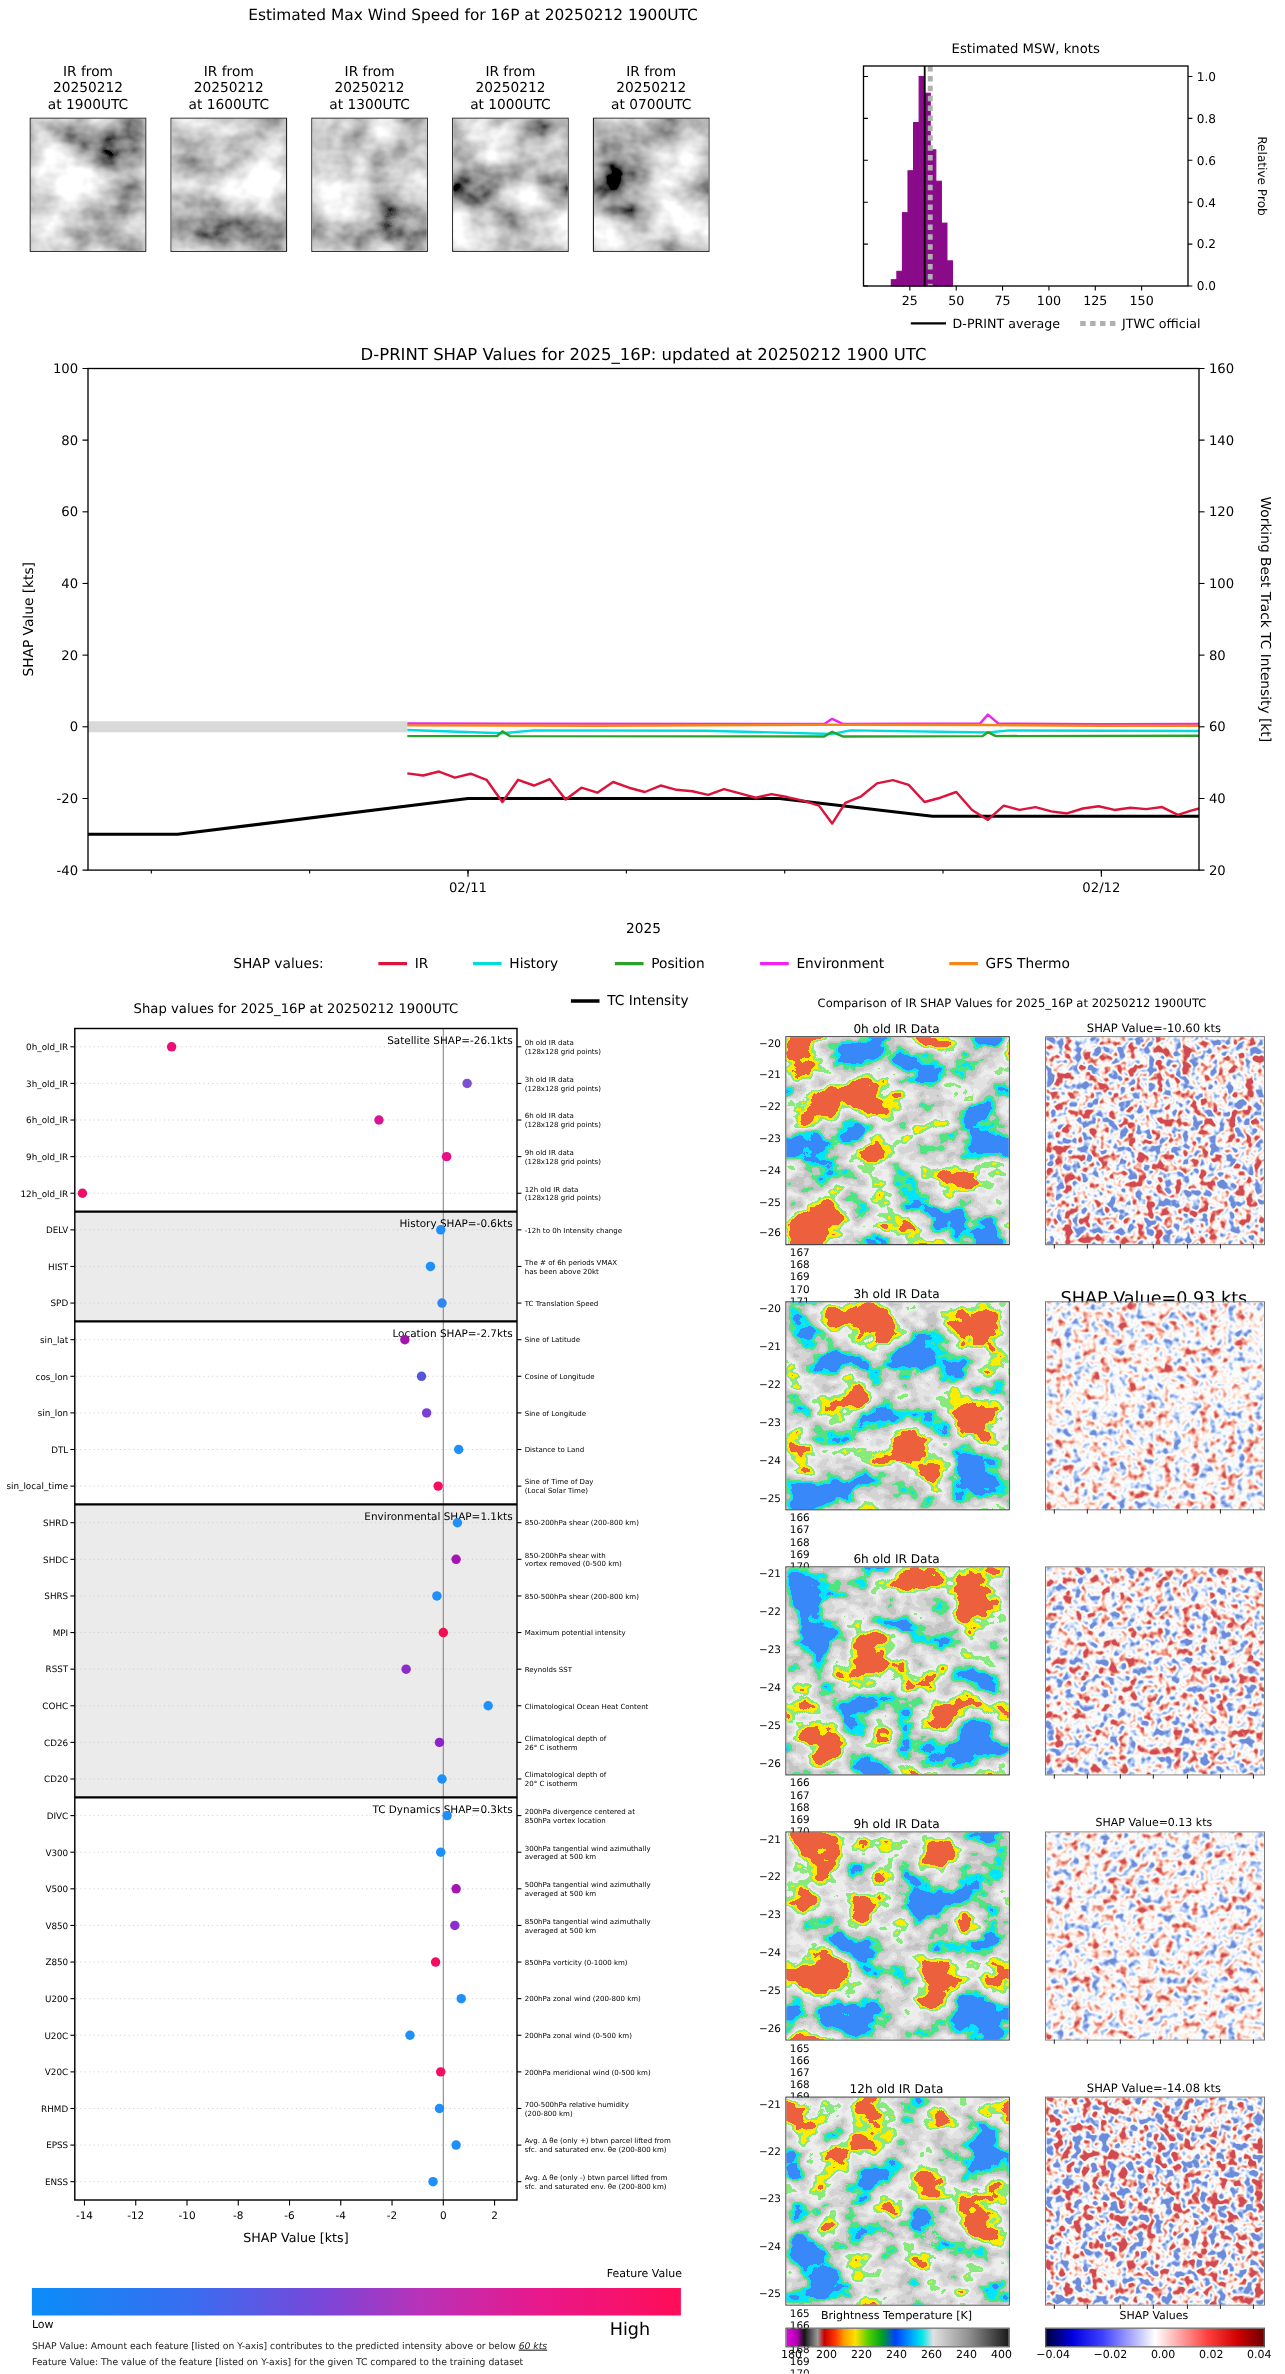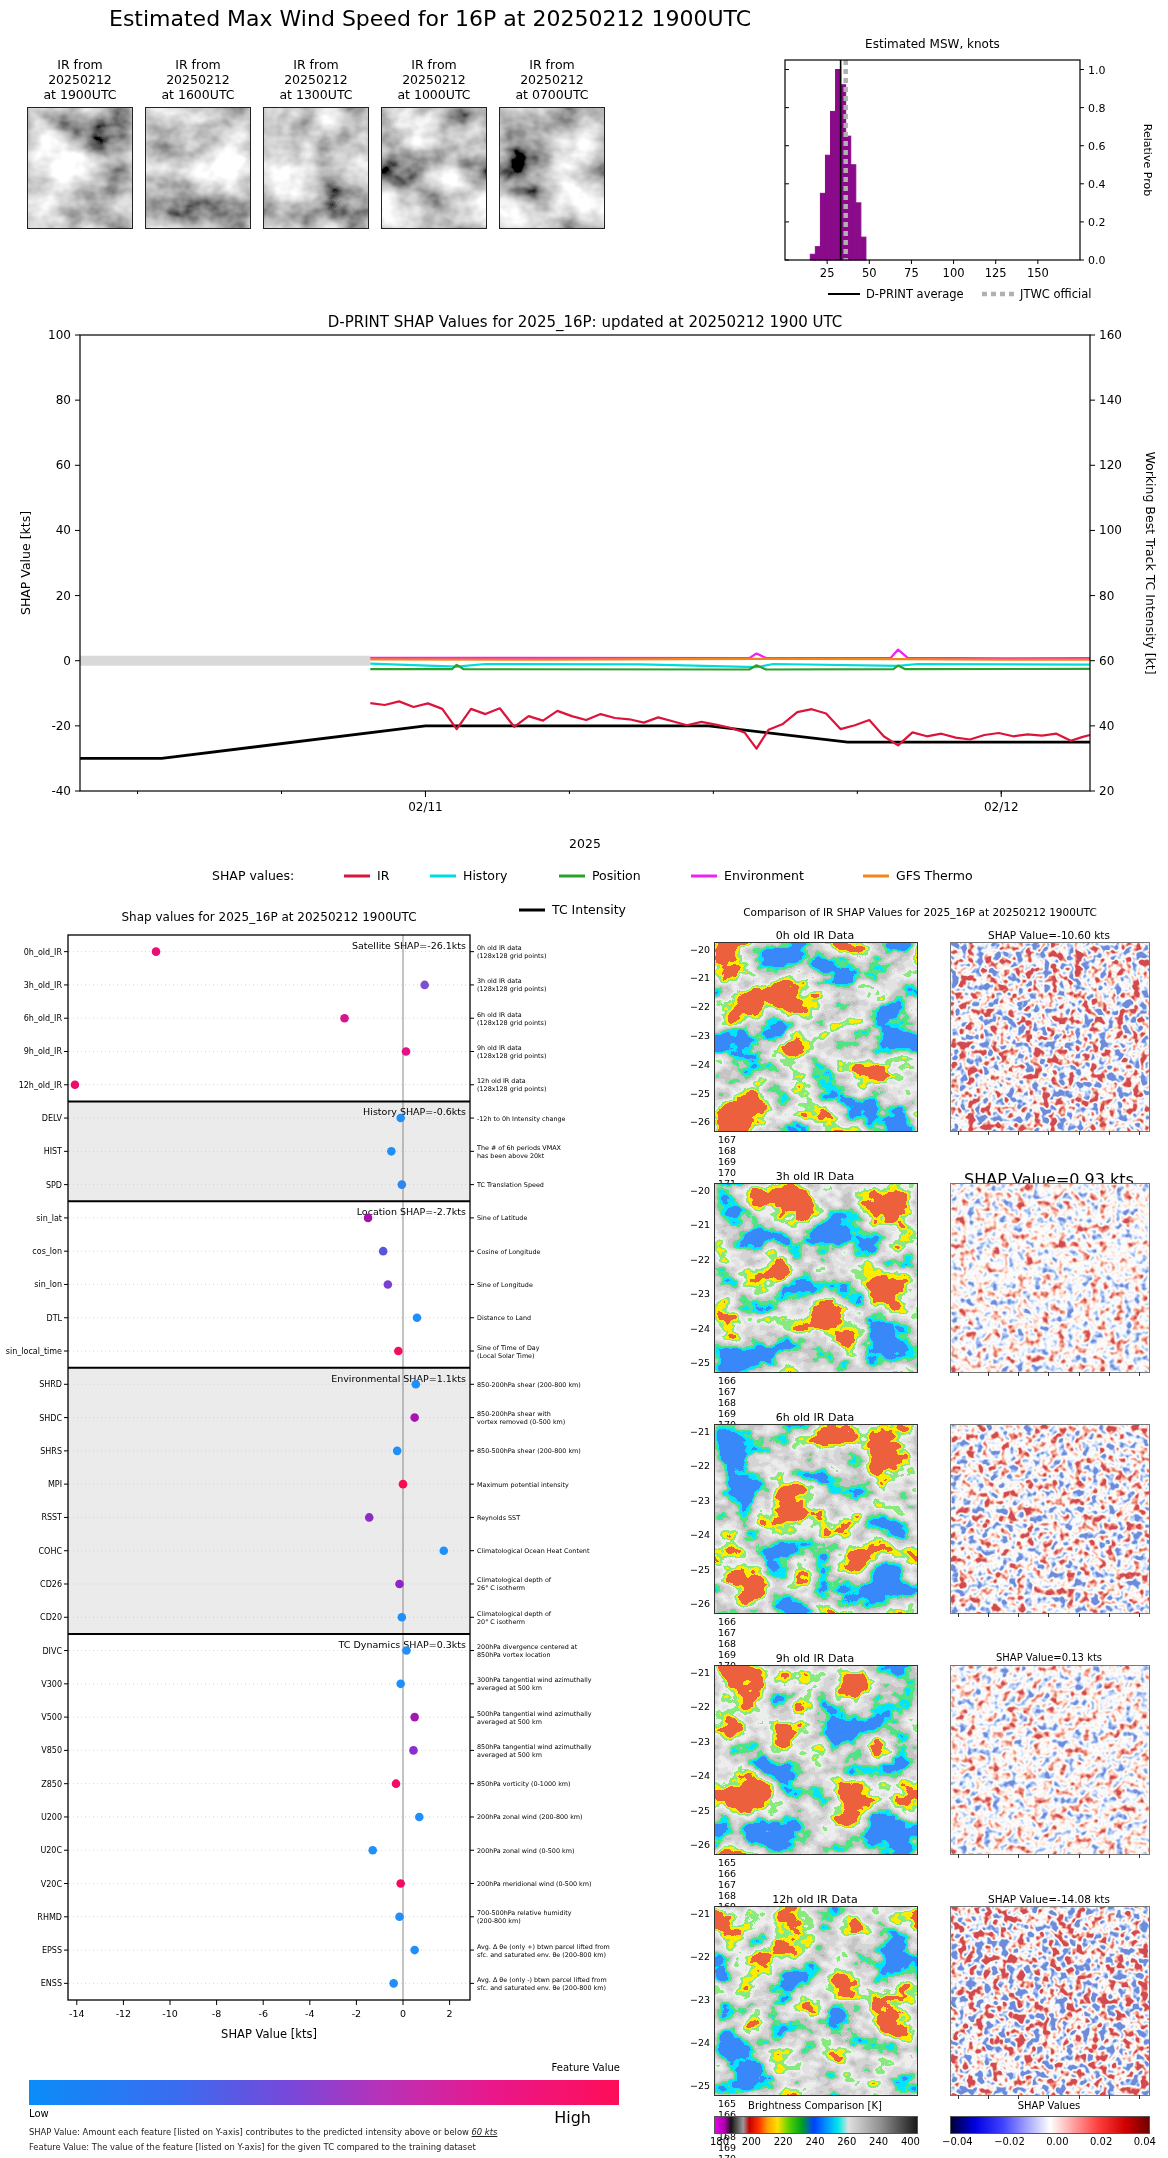--- a/index.html
+++ b/index.html
@@ -1,20 +1,20 @@
 <!DOCTYPE html>
 <html><head>
 <meta charset="utf-8">
 <style>
   html,body{margin:0;padding:0;background:#fff;}
   #canvas{position:relative;width:1168px;height:2158px;background:#fff;overflow:hidden;
           font-family:"DejaVu Sans","Liberation Sans",sans-serif;color:#000;}
   .abs{position:absolute;}
-  .fig-title{left:0;top:6px;width:860px;text-align:center;font-size:22px;}
-  #thumbs{left:27px;top:57px;width:580px;display:flex;gap:12px;}
+  .fig-title{left:0;top:6px;width:860px;text-align:center;font-size:14px;}
+  #thumbs{left:27px;top:57px;width:580px;display:flex;gap:22px;}
   .thumb{width:106px;display:flex;flex-direction:column;align-items:center;}
   .thumb .cap{font-size:12.5px;line-height:15px;text-align:center;height:47px;margin-bottom:3px;}
   .thumb .img{width:104px;height:120px;border:1px solid #222;}
   svg text{font-family:"DejaVu Sans","Liberation Sans",sans-serif;}
   .fv-title{left:380px;top:2062px;width:240px;text-align:right;font-size:10px;}
   .fv-bar{left:29px;top:2080px;width:590px;height:25px;
     background:linear-gradient(90deg,#0a8df8 0%,#3a6cf0 25%,#7a46d8 45%,#b832b8 60%,#e8188c 78%,#ff0d57 100%);}
   .fv-low{left:29px;top:2108px;font-size:10px;}
   .fv-high{left:452px;top:2108px;width:139px;text-align:right;font-size:16px;}
   .footnote{left:29px;font-size:8.4px;color:#222;}
@@ -797,21 +797,21 @@
       </div>
       <div class="tickrow" style="left:958px;top:2095px;width:182px">
         <div></div>
         <div></div>
         <div></div>
         <div></div>
         <div></div>
         <div></div>
         <div></div>
       </div>
-      <div class="abs cb-title" style="left:714px;top:2100px;width:202px">Brightness Comparison [K]</div>
+      <div class="abs cb-title" style="left:714px;top:2100px;width:202px">Brightness Temperature [K]</div>
       <div class="cb-bar bt-bar" style="left:714px;top:2116px;width:202px"></div>
       <div class="cb-ticks" style="left:710px;top:2136px;width:210px">
         <span>180</span>
         <span>200</span>
         <span>220</span>
         <span>240</span>
         <span>260</span>
         <span>240</span>
         <span>400</span>
       </div>

